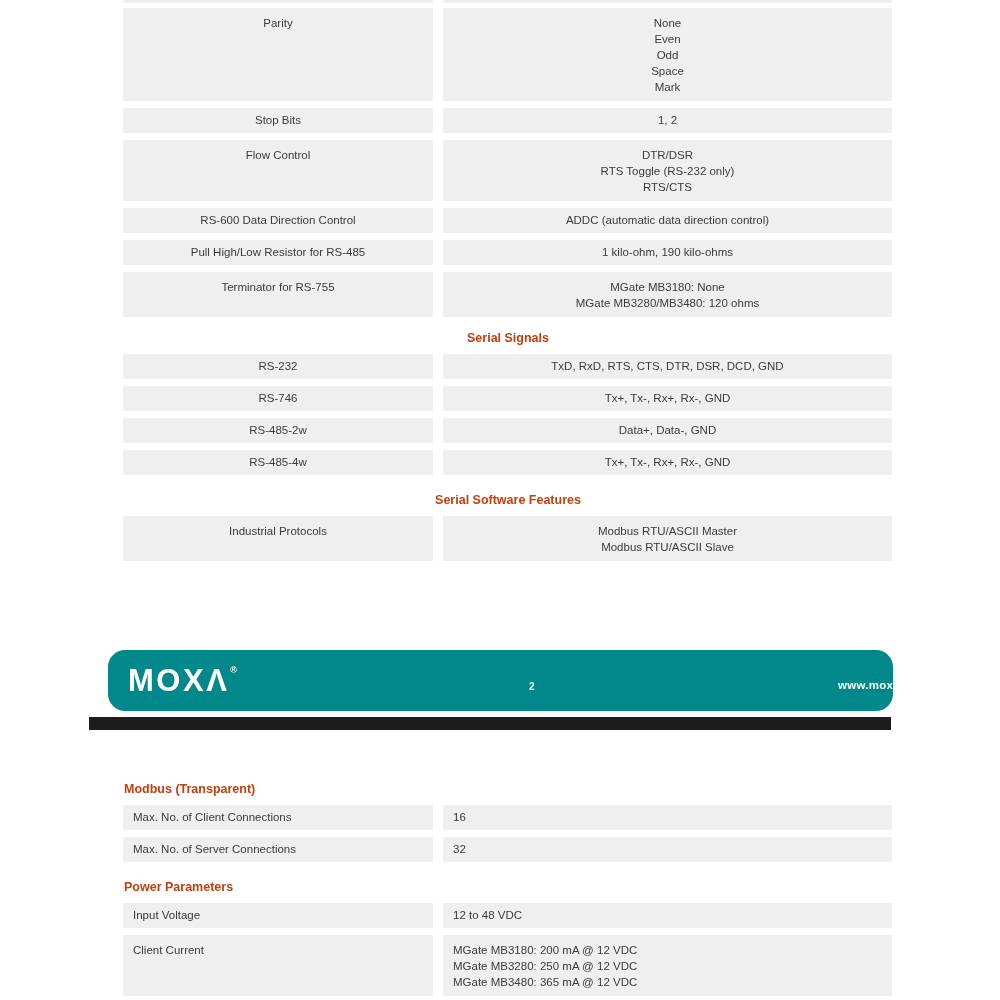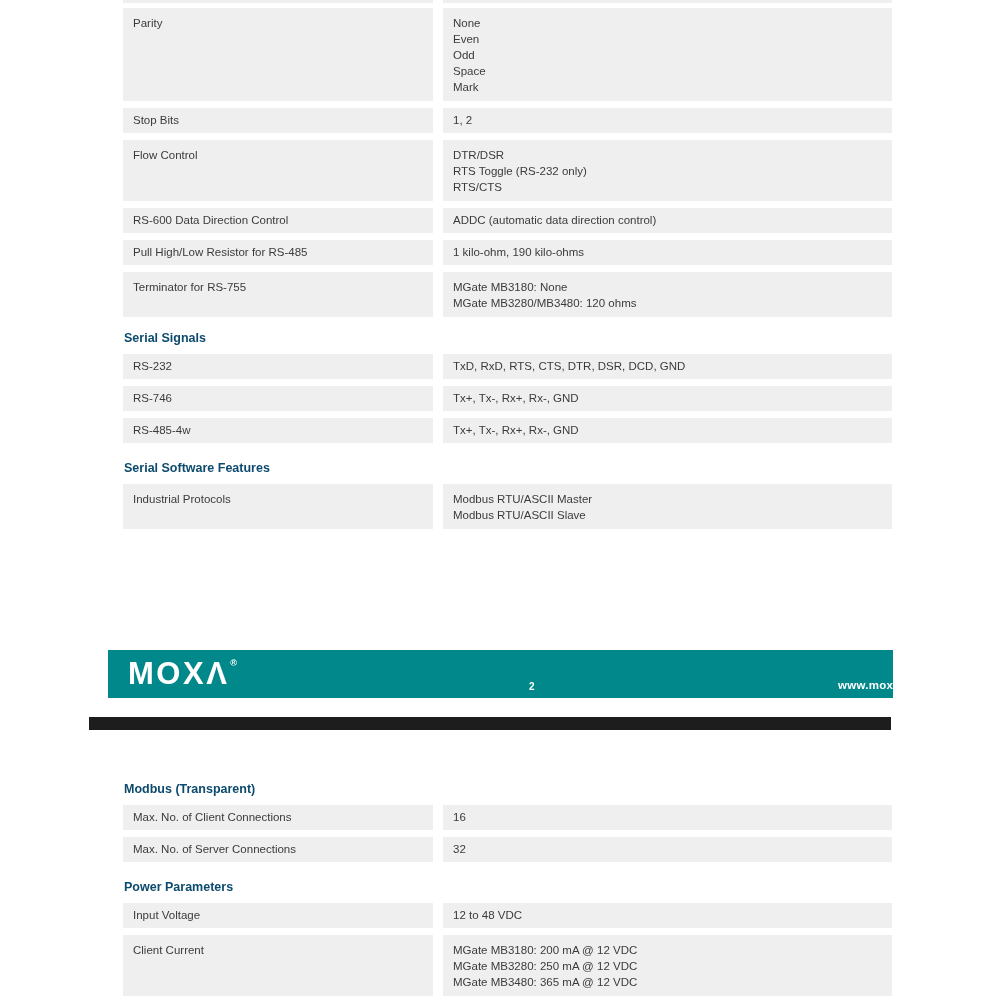--- a/index.html
+++ b/index.html
@@ -4,21 +4,21 @@
 <style>
   * { box-sizing: border-box; margin: 0; padding: 0; }
   html, body { width: 1000px; height: 1000px; }
   body {
     position: relative;
     background: #ffffff;
     overflow: hidden;
     font-family: "Liberation Sans", sans-serif;
   }
   .spec-block { position: absolute; left: 123px; width: 769px; }
-  #top-block { top: 0; }
+  #top-block { top: 0; text-align: center; }
   #bottom-block { top: 781px; }
 
   .row { display: flex; margin-bottom: 7px; }
   .cell {
     background: #efefef;
     font-size: 11.5px;
     line-height: 16px;
     color: #3b3b3b;
     padding: 4px 10px 5px 10px;
     white-space: pre-line;
@@ -26,40 +26,41 @@
   .cell.label { width: 310px; margin-right: 10px; flex: none; }
   .cell.value { flex: 1; }
   .row.tall .cell { padding-top: 7px; padding-bottom: 6px; }
 
   .row.sliver { margin-bottom: 5px; }
   .row.sliver .cell { height: 3px; padding: 0; }
 
   .section-heading {
     font-size: 12.5px;
     font-weight: bold;
-    color: #0c4a6e;
+    color: #c2410c;
     line-height: 16px;
     margin: 13px 0 8px 1px;
   }
   .section-heading.more-top { margin-top: 17px; }
   .section-heading.first { margin-top: 0; }
 
   
   #footer-strip {
     position: absolute;
     left: 89px; top: 717px;
     width: 802px; height: 13px;
     background: #1d1d1d;
   }
   #footer-band {
     position: absolute;
     left: 108px; top: 650px;
-    width: 785px; height: 48px;
+    width: 785px; height: 61px;
     background: #00888a;
     overflow: hidden;
+    border-radius: 17px;
   }
   .logo {
     position: absolute;
     left: 20px; top: 50%;
     transform: translateY(-50%);
     color: #ffffff;
     font-weight: bold;
     font-size: 31px;
     letter-spacing: 2.5px;
     white-space: nowrap;
@@ -139,20 +140,24 @@
   <div class="row">
     <div class="cell label">RS-232</div>
     <div class="cell value">TxD, RxD, RTS, CTS, DTR, DSR, DCD, GND</div>
   </div>
 
   <div class="row">
     <div class="cell label">RS-746</div>
     <div class="cell value">Tx+, Tx-, Rx+, Rx-, GND</div>
   </div>
 
+  <div class="row">
+    <div class="cell label">RS-485-2w</div>
+    <div class="cell value">Data+, Data-, GND</div>
+  </div>
 
   <div class="row">
     <div class="cell label">RS-485-4w</div>
     <div class="cell value">Tx+, Tx-, Rx+, Rx-, GND</div>
   </div>
 
   <div class="section-heading more-top">Serial Software Features</div>
 
   <div class="row tall">
     <div class="cell label">Industrial Protocols</div>

